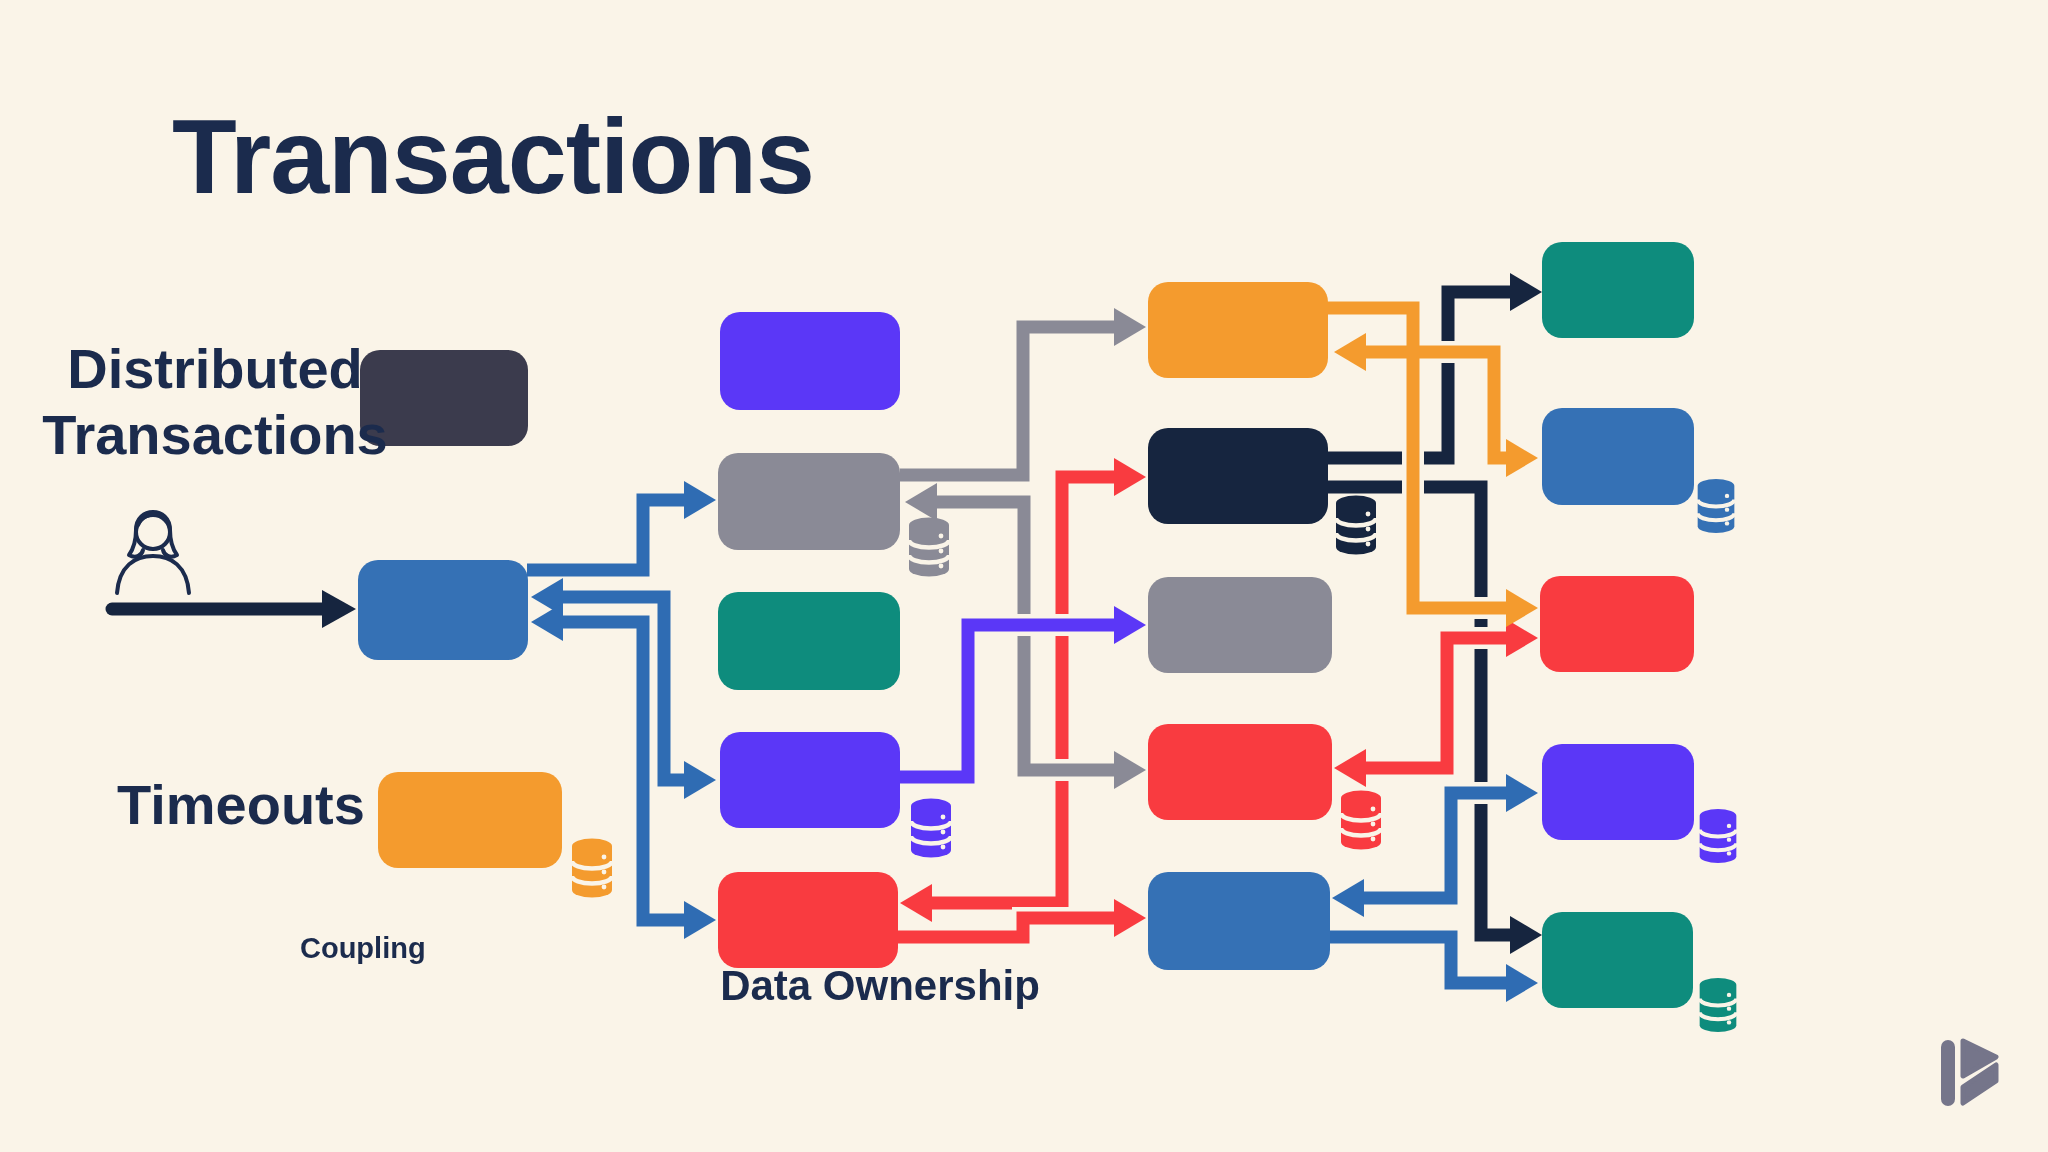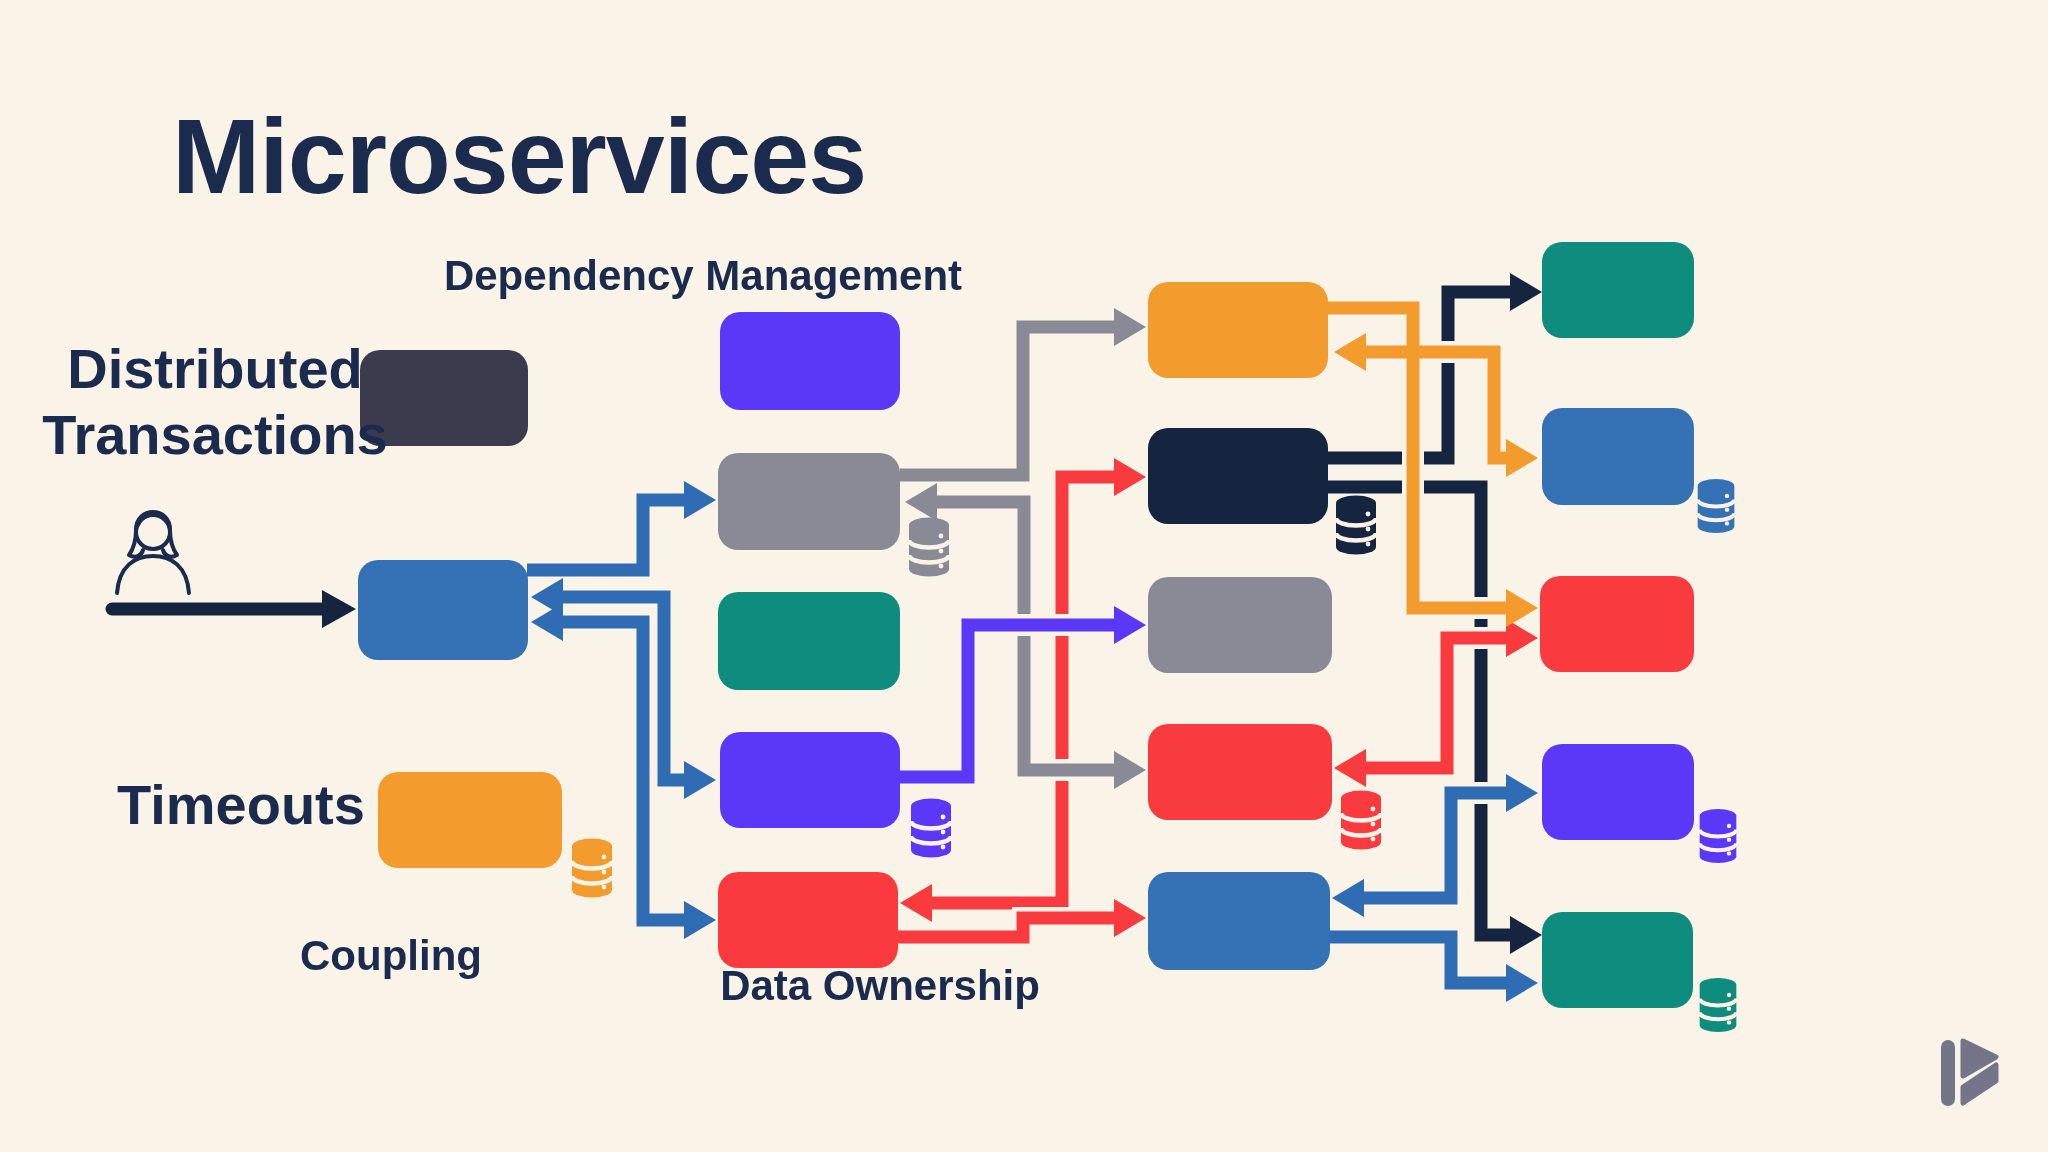--- a/index.html
+++ b/index.html
@@ -10,21 +10,21 @@
     overflow:hidden;
     font-family:"Liberation Sans", sans-serif;
     color:#1B2B4D;
   }
   .canvas svg{position:absolute;left:0;top:0;}
   .lbl{position:absolute;font-weight:800;color:#1B2B4D;white-space:pre-line;}
   .title{left:172px;top:96px;font-size:106px;letter-spacing:-1px;}
   .dep{left:403px;top:252px;width:600px;text-align:center;font-size:42px;}
   .dist{left:35px;top:336px;width:360px;text-align:center;font-size:56px;line-height:1.18;}
   .timeouts{left:117px;top:772px;font-size:56px;}
-  .coupling{left:300px;top:932px;font-size:42px;}
+  .coupling{left:300px;top:932px;font-size:29px;}
   .dataown{left:600px;top:962px;width:560px;text-align:center;font-size:42px;}
 </style>
 </head>
 <body>
 
 <div class="canvas">
 
 <svg width="2048" height="1152" viewBox="0 0 2048 1152">
   <defs>
     <symbol id="db" viewBox="0 0 48 64">
@@ -177,20 +177,19 @@
     <path d="M9 101 C11 74 27 64 45 64 C63 64 79 74 81 101"></path>
   </g>
 
   <g transform="translate(1938,1036)" fill="#75758A" stroke="#75758A" stroke-width="5" stroke-linejoin="round">
     <rect x="3" y="4" width="14" height="66" rx="7" stroke="none"></rect>
     <path d="M25 5 L58 21 L25 40 Z"></path>
     <path d="M25 51 L58 29 L58 45 L25 67 Z"></path>
   </g>
 </svg>
 
-<div class="lbl title">Microservices</div>
-<div class="lbl dep">Dependency Management</div>
+<div class="lbl title">Transactions</div>
 <div class="lbl dist">Distributed Transactions</div>
 <div class="lbl timeouts">Timeouts</div>
 <div class="lbl coupling">Coupling</div>
 <div class="lbl dataown">Data Ownership</div>
 
 </div>
 
 </body></html>

